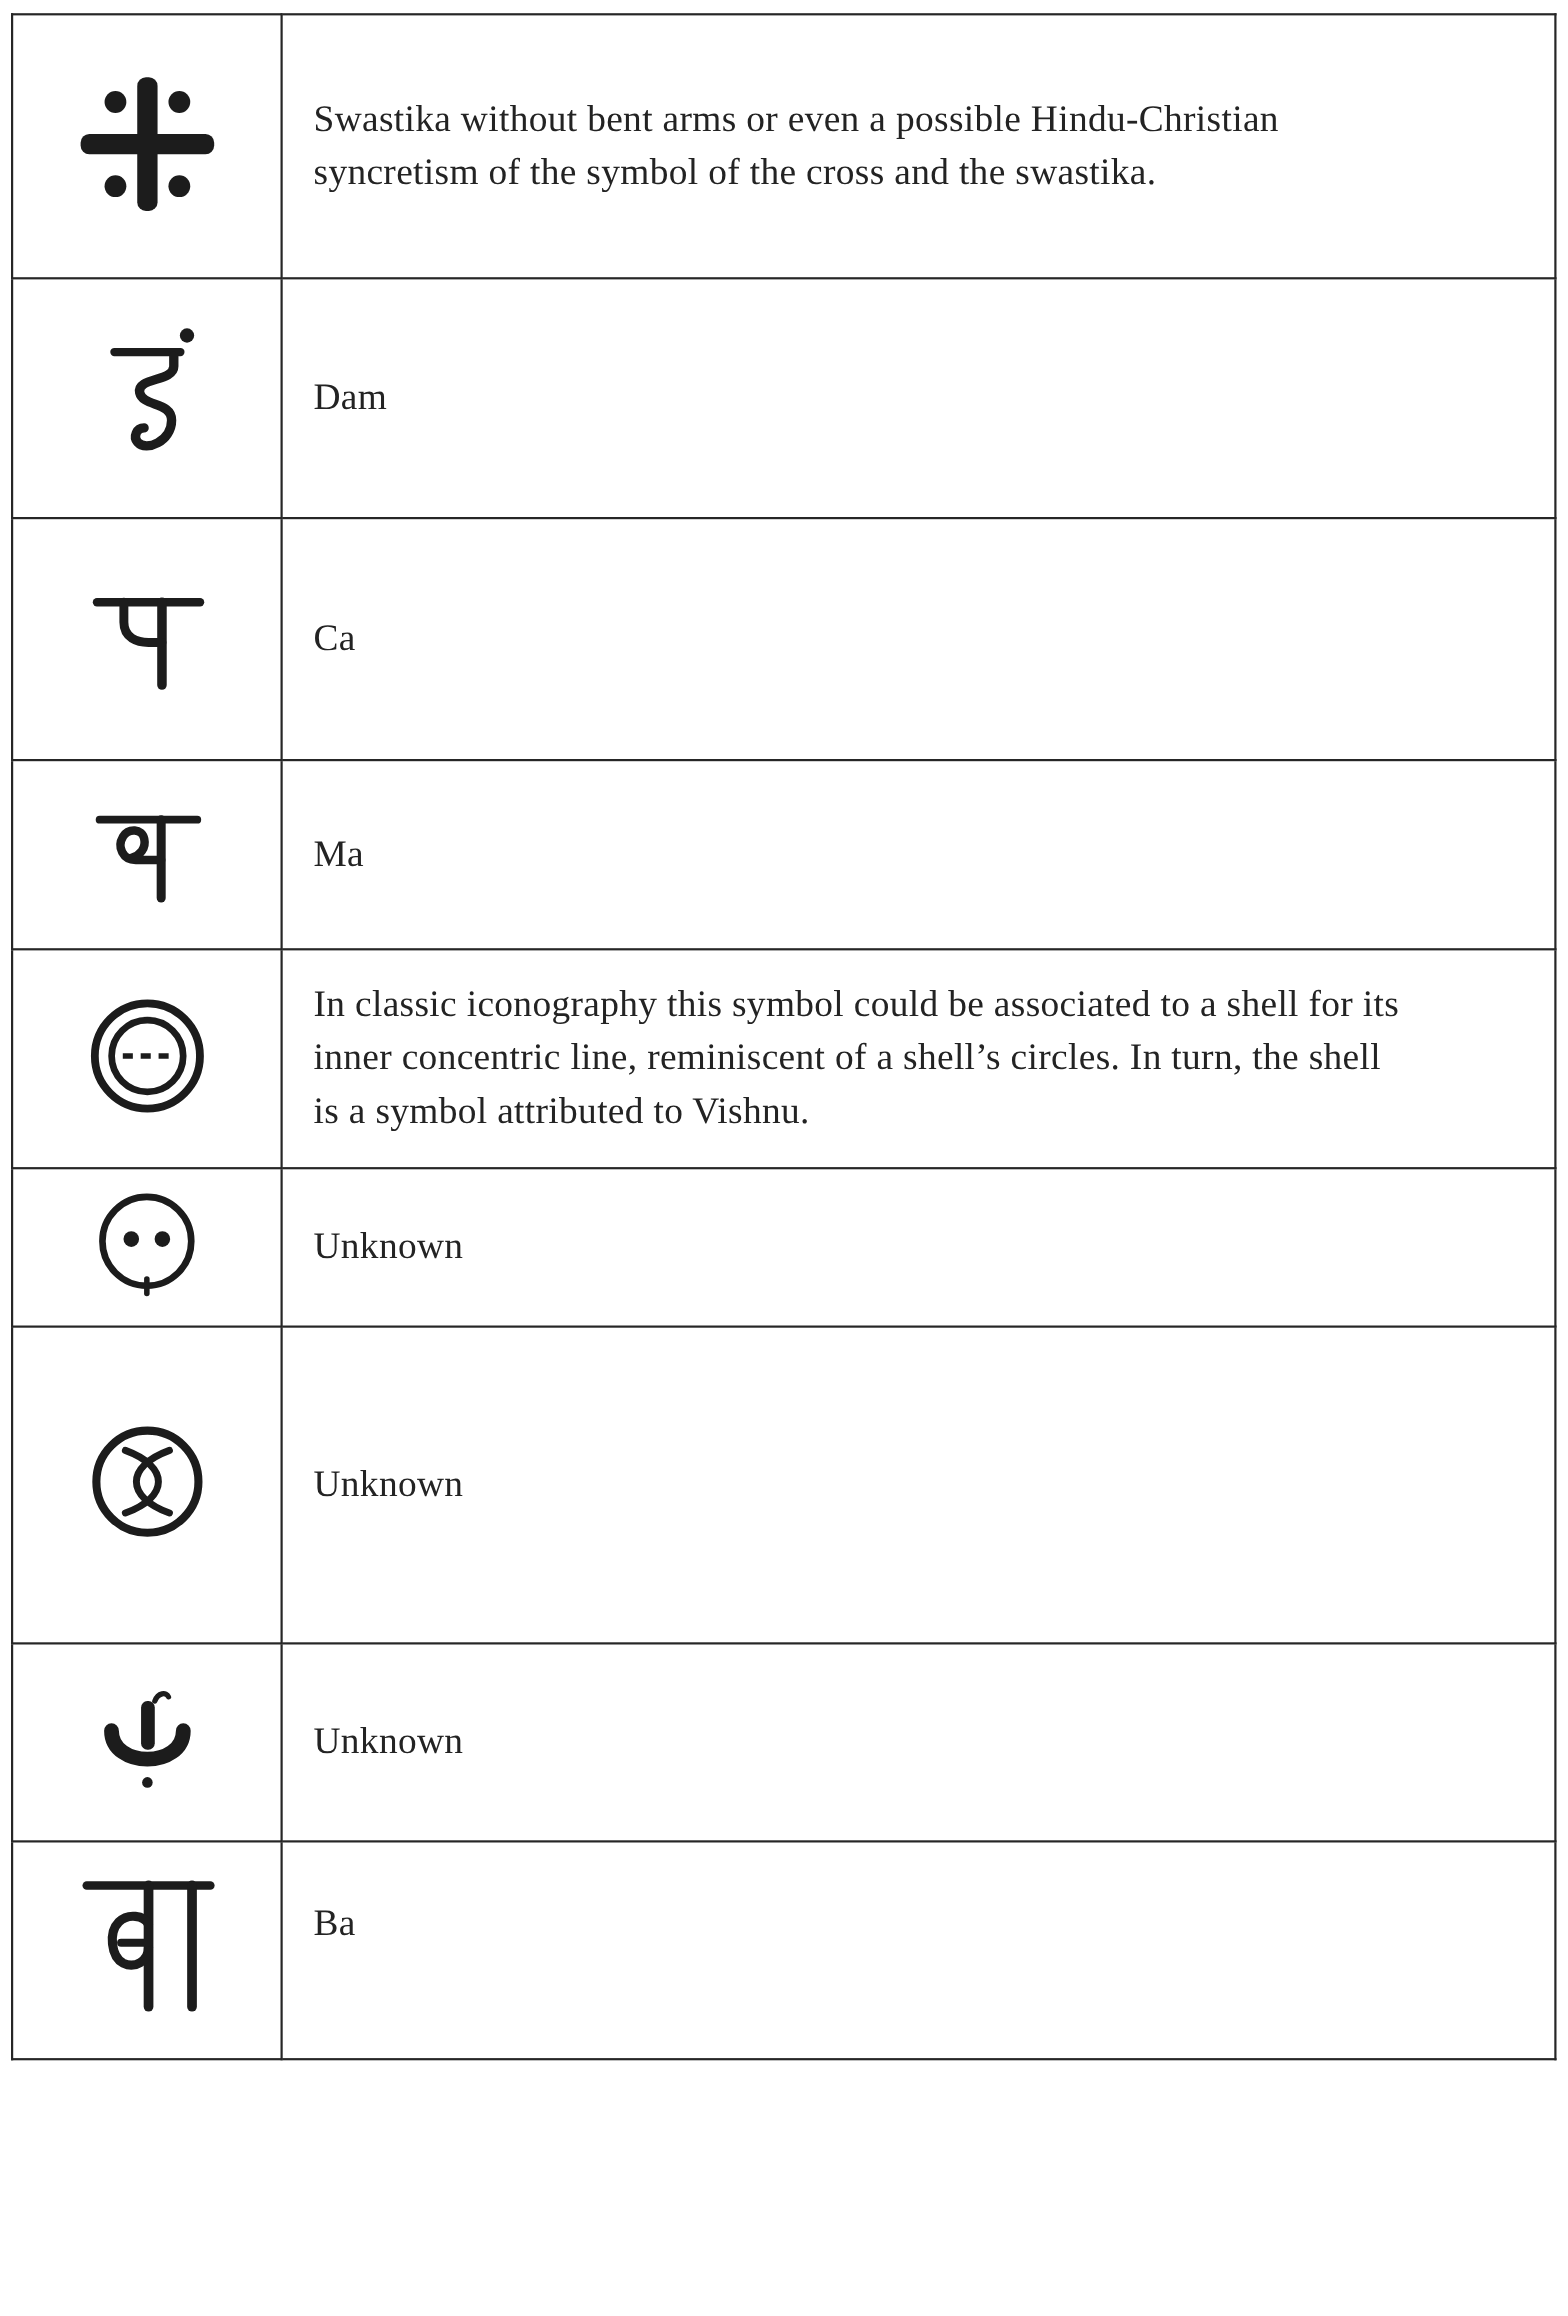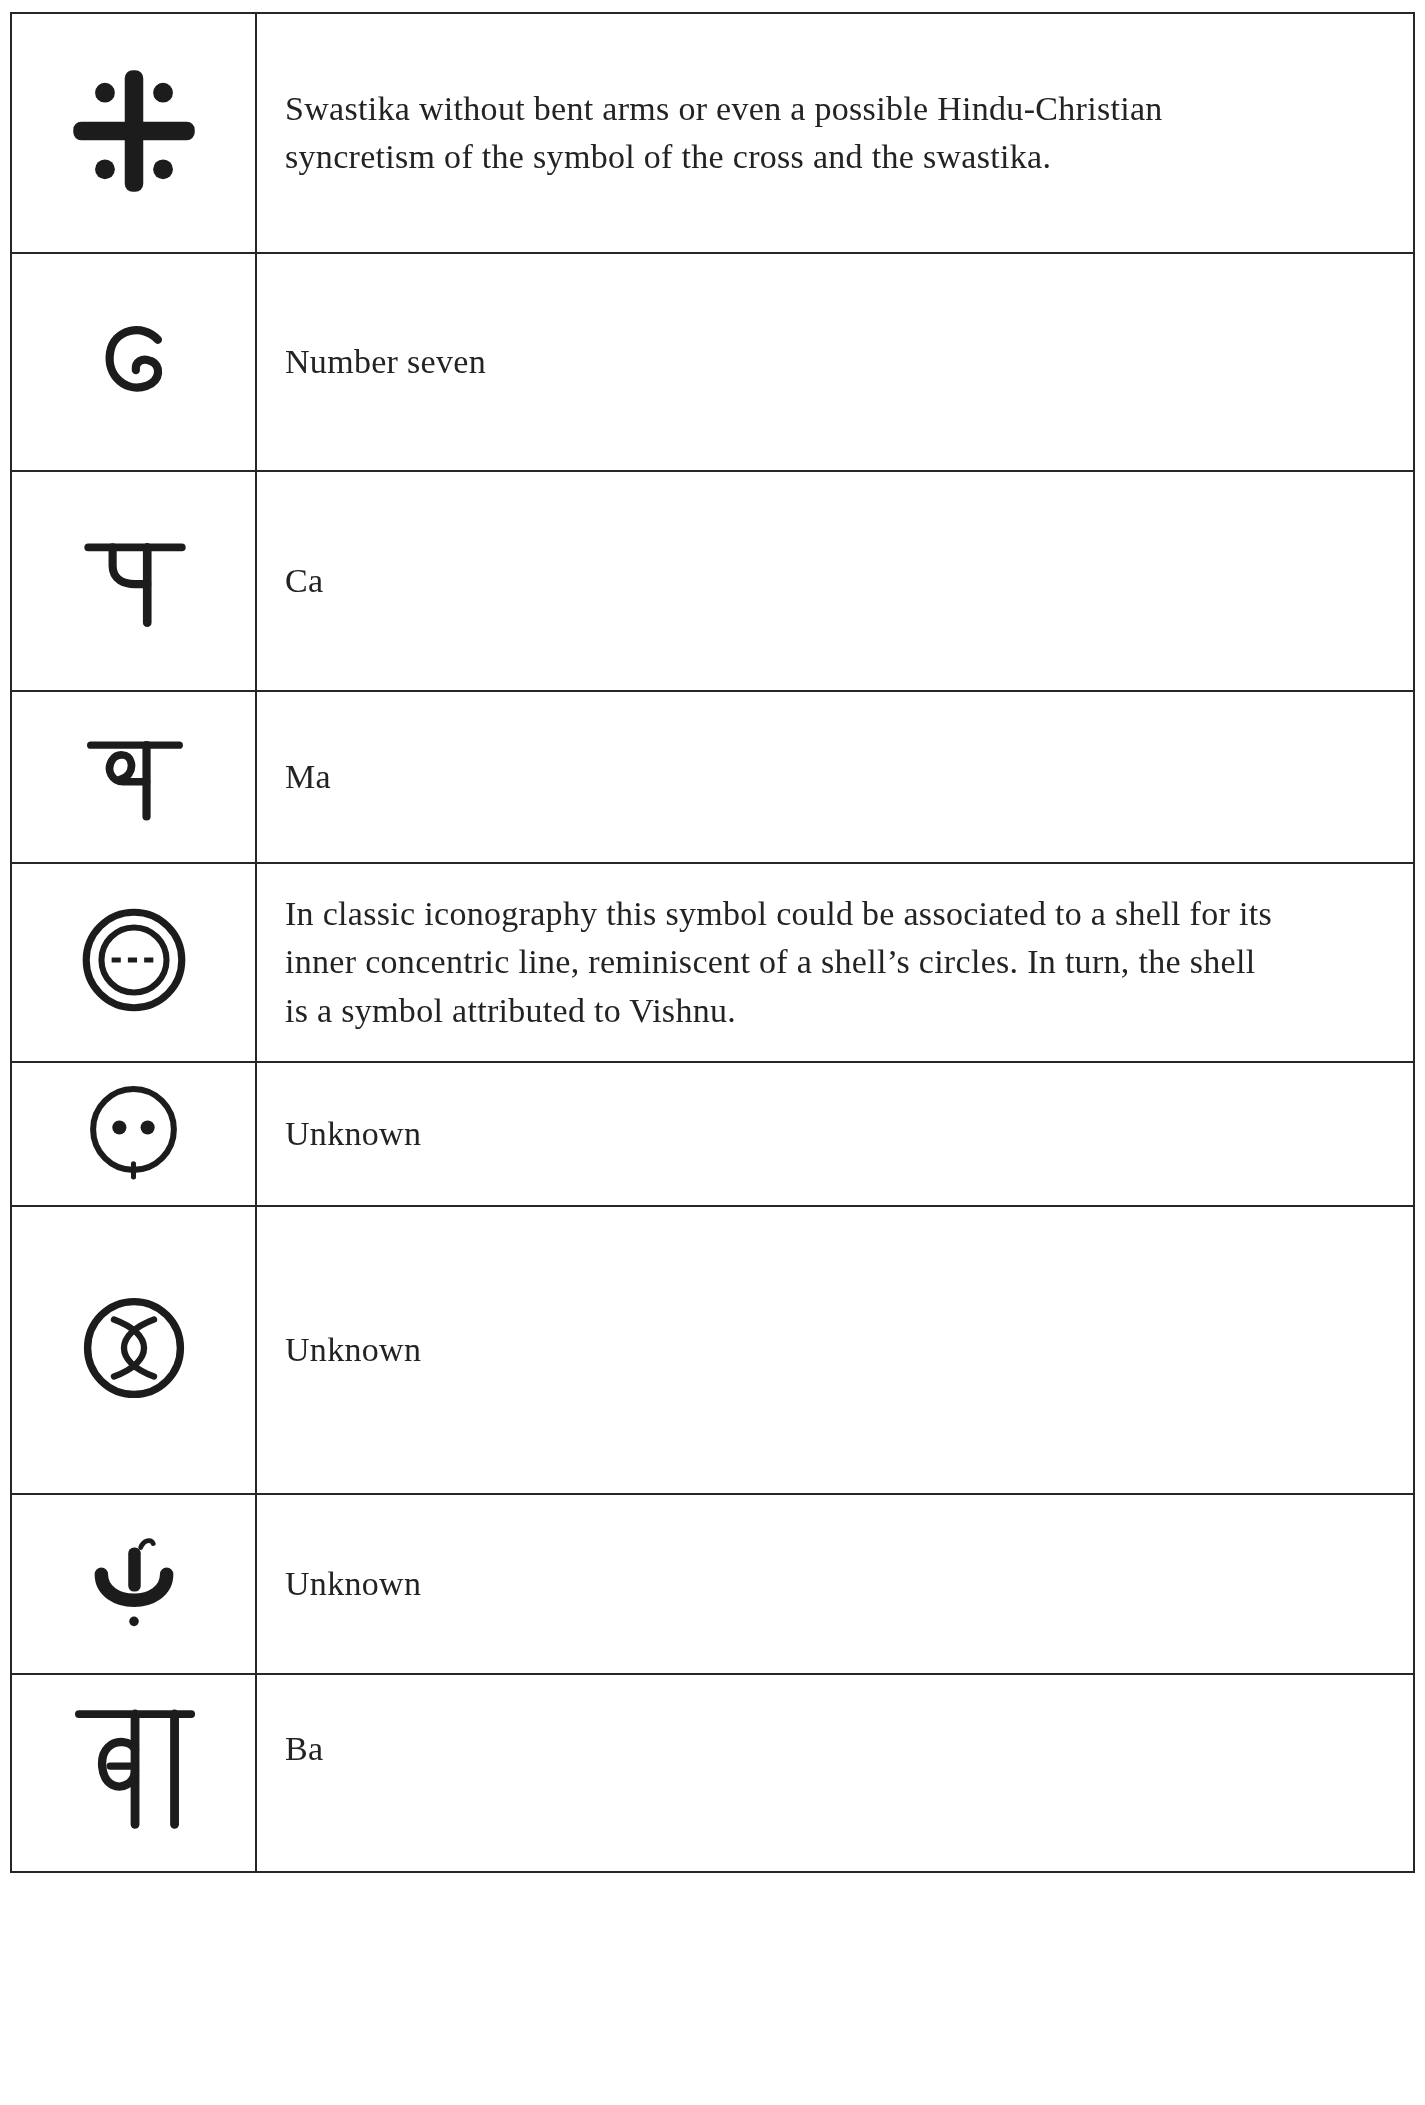--- a/index.html
+++ b/index.html
@@ -81,32 +81,34 @@
     <circle cx="72" cy="21" r="7.5"></circle>
     <circle cx="28" cy="79" r="7.5"></circle>
     <circle cx="72" cy="79" r="7.5"></circle>
   </svg></span>
     </td>
     <td class="desc-cell">
       <div class="desc">Swastika without bent arms or even a possible Hindu-Christian syncretism of the symbol of the cross and the swastika.</div>
     </td>
   </tr>
 
-
-
-  <tr class="row">
-    <td class="symbol-cell">
-      <span class="symbol"><svg width="92" height="92" viewBox="0 0 100 100">
-    <path d="M76,28 C60,10 28,16 24,42 C20,68 42,86 64,78 C79,72 80,56 68,51 C59,47 51,52 52,61" stroke="#1c1c1c" stroke-width="9" stroke-linecap="round" fill="none"></path>
-  </svg></span>
-    </td>
-    <td class="desc-cell">
-      <div class="desc">Number seven</div>
-    </td>
-  </tr>
+  <tr class="row">
+    <td class="symbol-cell">
+      <span class="symbol"><svg width="95" height="145" viewBox="0 0 95 145">
+    <circle cx="84" cy="18" r="6.5" fill="#1c1c1c"></circle>
+    <path d="M18,33 H78" stroke="#1c1c1c" stroke-width="7.5" stroke-linecap="round" fill="none"></path>
+    <path d="M72,37 L72,46 C72,60 38,56 41,70 C44,83 70,78 70,95 C70,114 47,124 39,115 C35,110 38,102 45,102" stroke="#1c1c1c" stroke-width="8.5" stroke-linecap="round" stroke-linejoin="round" fill="none"></path>
+  </svg></span>
+    </td>
+    <td class="desc-cell">
+      <div class="desc">Dam</div>
+    </td>
+  </tr>
+
+
 
   <tr class="row">
     <td class="symbol-cell">
       <span class="symbol"><svg width="112" height="112" viewBox="0 0 110 110">
     <path d="M10,24 H102" stroke="#1c1c1c" stroke-width="7.5" stroke-linecap="round" fill="none"></path>
     <path d="M68,24 V98" stroke="#1c1c1c" stroke-width="8.5" stroke-linecap="round" fill="none"></path>
     <path d="M34,24 L34,42 C34,56 46,60 56,60 L68,60" stroke="#1c1c1c" stroke-width="8" stroke-linecap="round" stroke-linejoin="round" fill="none"></path>
   </svg></span>
     </td>
     <td class="desc-cell">

